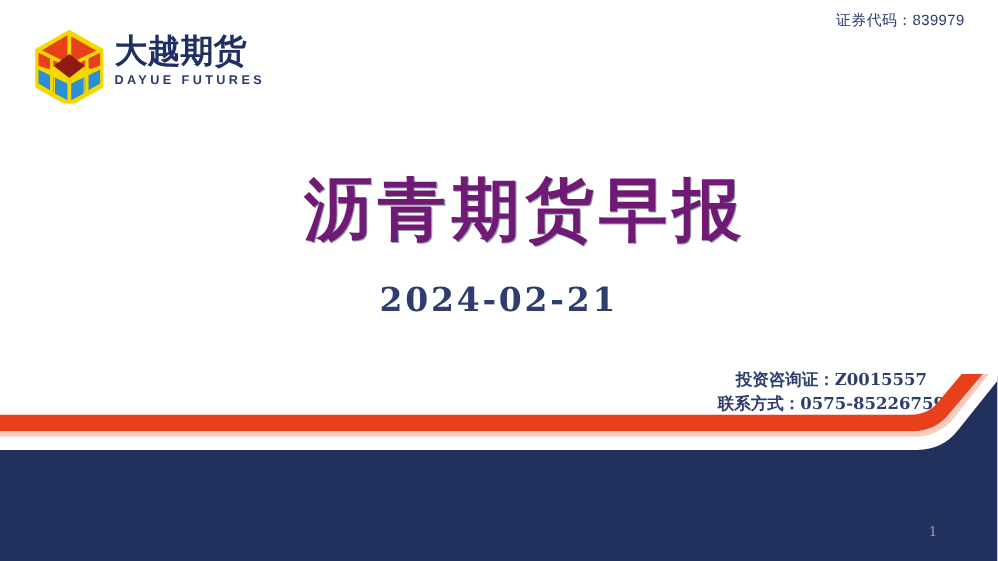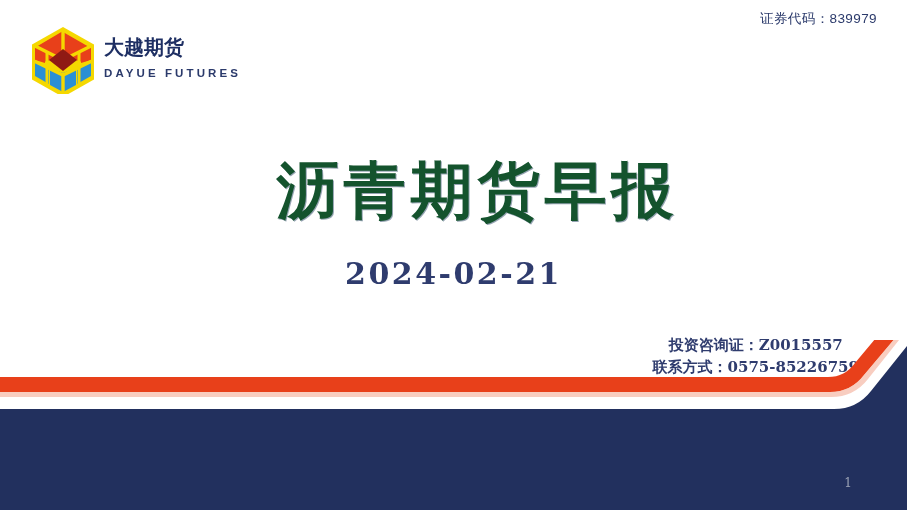--- a/index.html
+++ b/index.html
@@ -35,21 +35,21 @@
   }
   #logo-wordmark {
     position: absolute;
     left: 74px;
     top: 6px;
     width: 140px;
   }
   #logo-cn {
     font-family: Liberation Serif, serif;
     font-weight: bold;
-    font-size: 20px;
+    font-size: 30px;
     letter-spacing: 0px;
     color: #1e2f63;
     line-height: 34px;
     white-space: nowrap;
   }
   #logo-en {
     font-family: "Liberation Sans", sans-serif;
     font-weight: bold;
     font-size: 11.5px;
     letter-spacing: 3.1px;
@@ -75,21 +75,21 @@
   #main-title {
     position: absolute;
     left: 0;
     right: 0;
     top: 152px;
     text-align: center;
     font-family: "DejaVu Serif", serif;
     font-size: 62px;
     font-weight: bold;
     letter-spacing: 5px;
-    color: #14532d;
+    color: #701a75;
     text-shadow: 1px 1px 0 rgba(20,50,85,0.45);
     line-height: 78px;
     white-space: nowrap;
     margin-left: 48px;
   }
 
   
   #main-date {
     position: absolute;
     left: 0;

